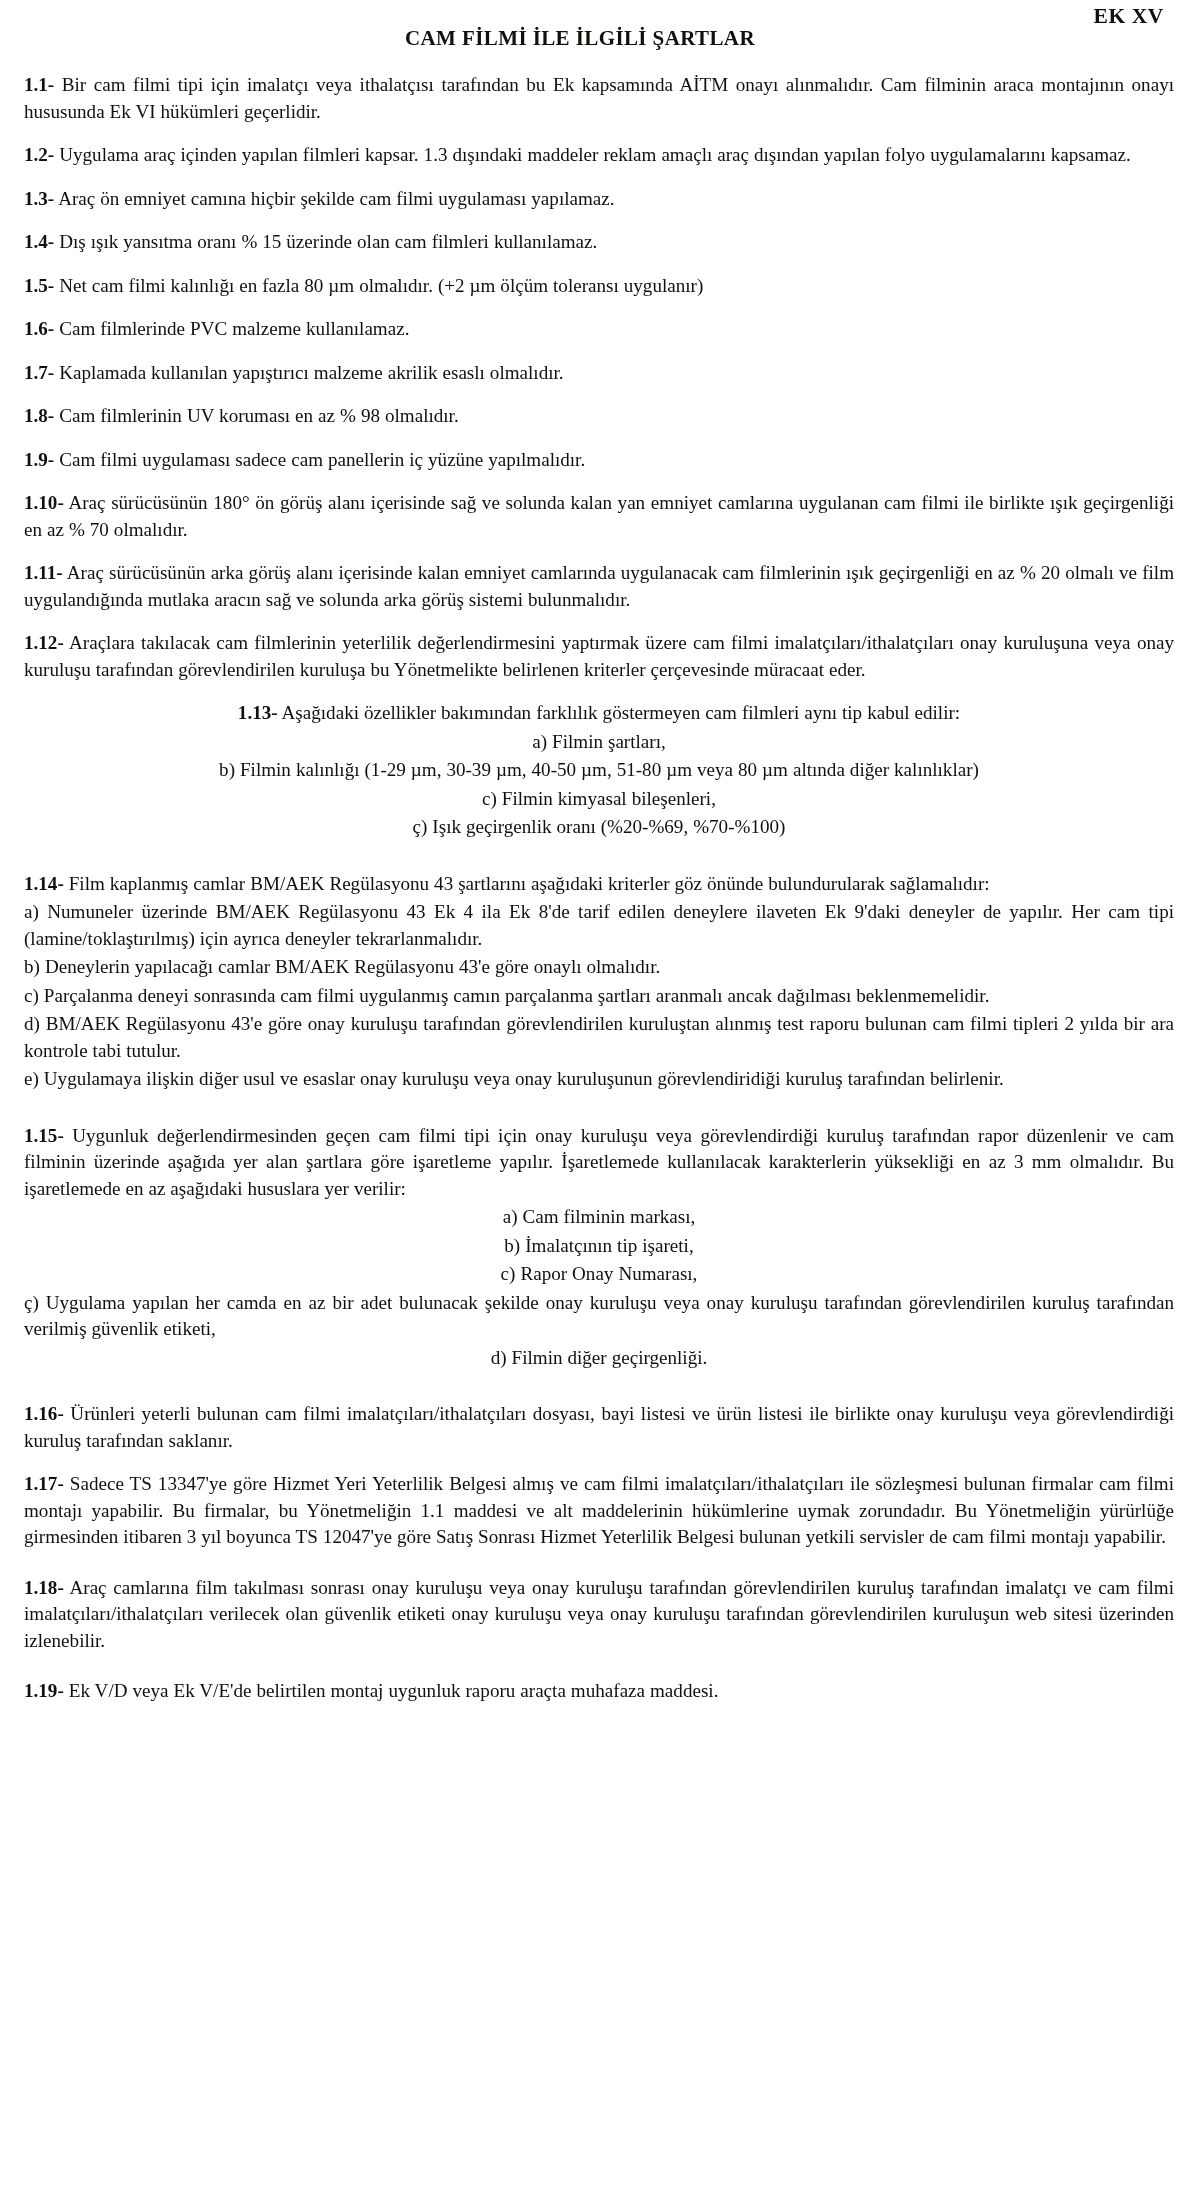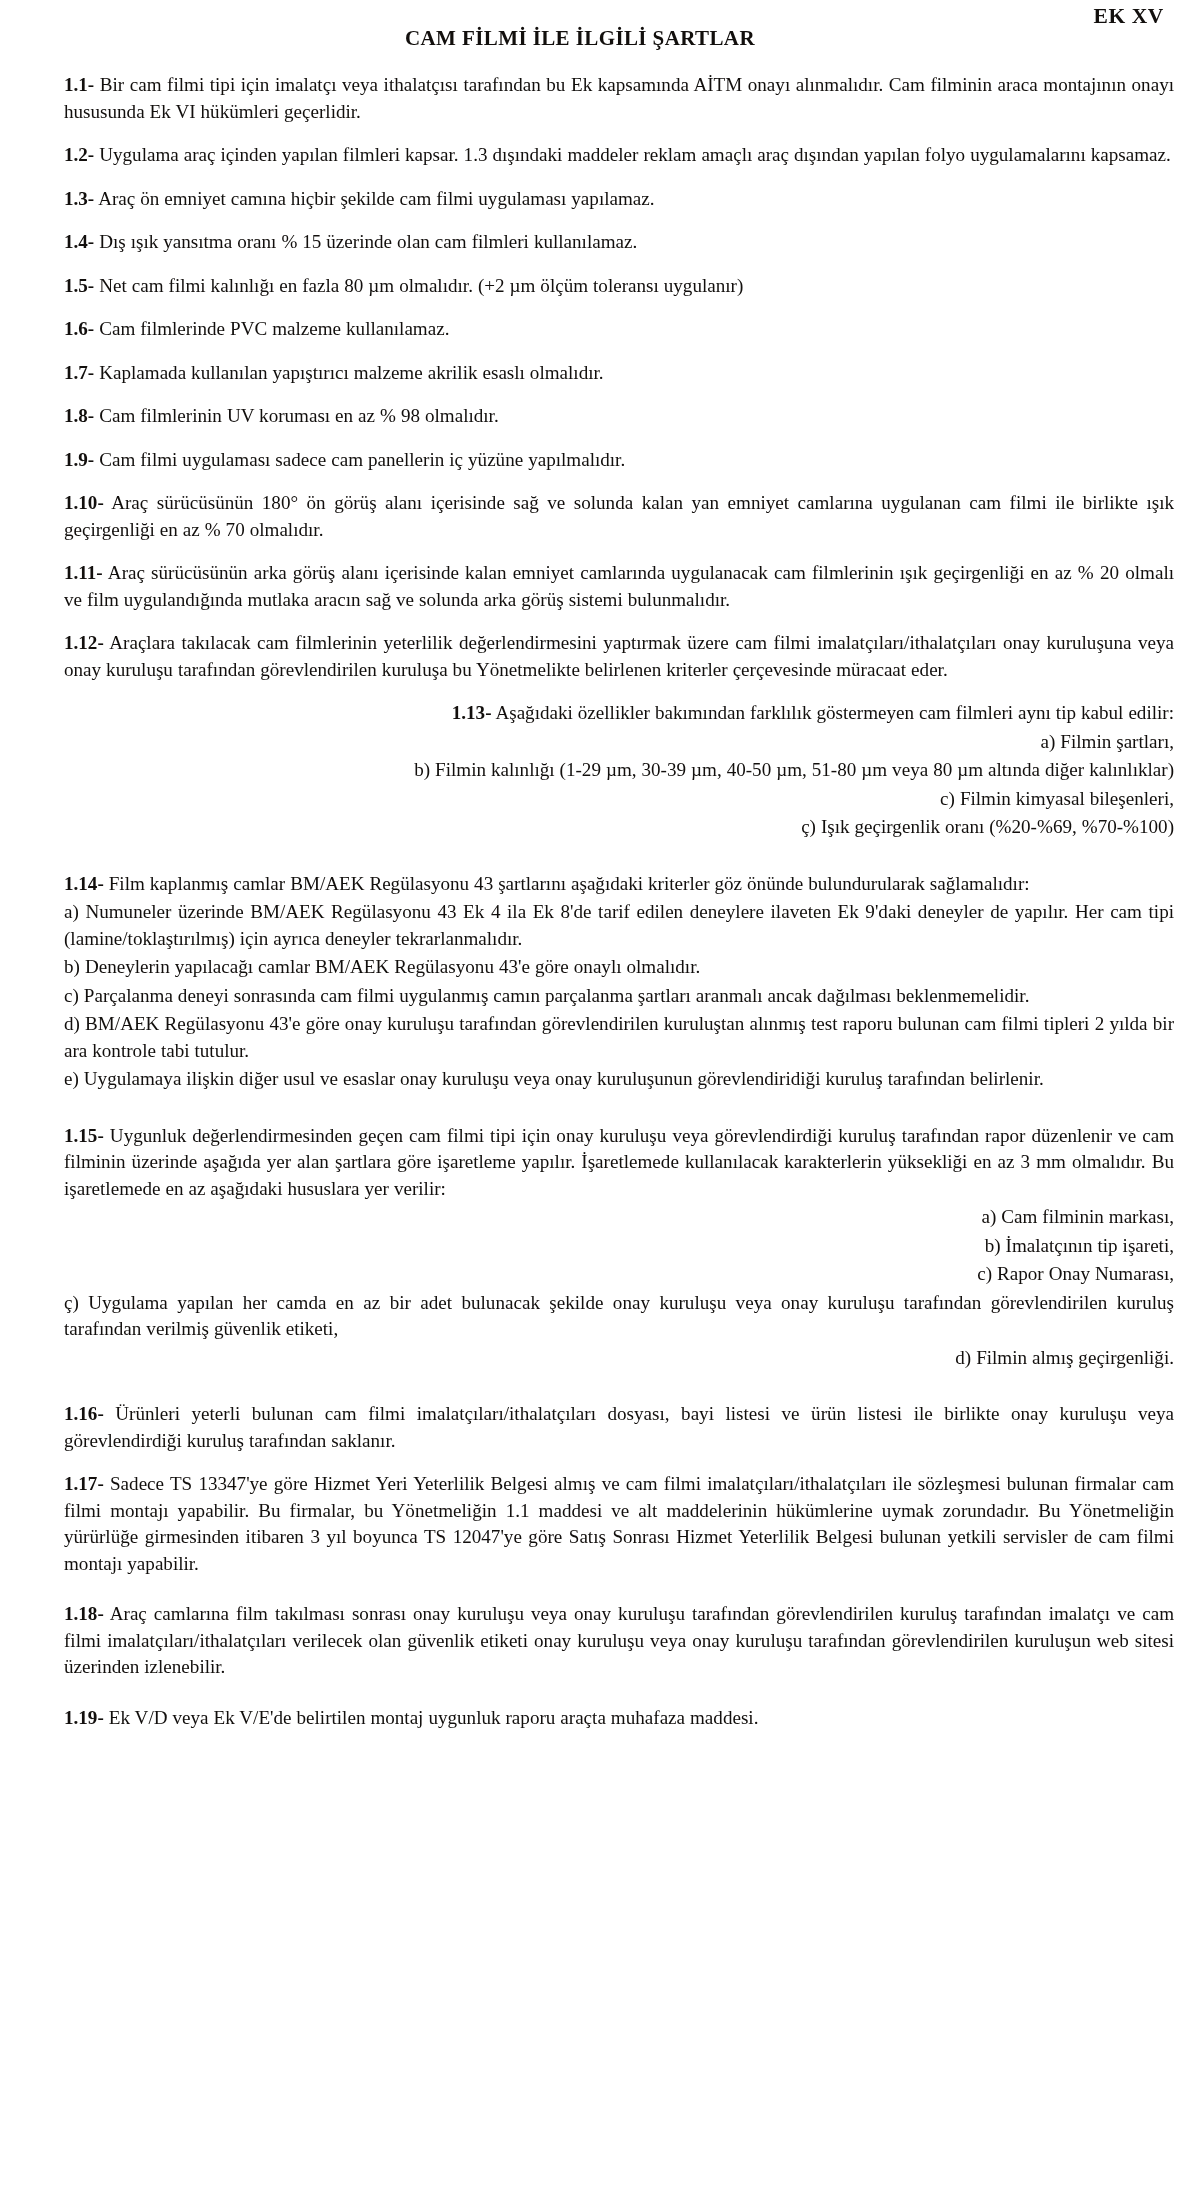--- a/index.html
+++ b/index.html
@@ -38,33 +38,32 @@
     font-size: 21px;
     font-weight: bold;
     letter-spacing: 0.4px;
     padding-top: 26px;
     margin: 0 0 0 -40px;
   }
   .body-block {
     margin-top: 21px;
     padding-left: 2px;
     padding-right: 4px;
-    margin-left: 40px;
   }
   p.clause {
     margin: 0 0 17px 0;
     font-size: 19.1px;
     line-height: 26.5px;
     text-align: justify;
     text-justify: inter-word;
     word-spacing: 0.2px;
   }
   p.clause.sub {
     margin-bottom: 2px;
-    text-align: right;
+    text-align: center;
   }
   p.clause.sub-just {
     margin-bottom: 2px;
   }
   p.clause.gap-after {
     margin-bottom: 24px;
   }
   p.clause.gap-after-lg {
     margin-bottom: 30px;
   }
@@ -134,21 +133,21 @@
     <p class="clause sub-just">b) Deneylerin yapılacağı camlar BM/AEK Regülasyonu 43'e göre onaylı olmalıdır.</p>
     <p class="clause sub-just">c) Parçalanma deneyi sonrasında cam filmi uygulanmış camın parçalanma şartları aranmalı ancak dağılması beklenmemelidir.</p>
     <p class="clause sub-just">d) BM/AEK Regülasyonu 43'e göre onay kuruluşu tarafından görevlendirilen kuruluştan alınmış test raporu bulunan cam filmi tipleri 2 yılda bir ara kontrole tabi tutulur.</p>
     <p class="clause sub-just gap-after-lg">e) Uygulamaya ilişkin diğer usul ve esaslar onay kuruluşu veya onay kuruluşunun görevlendiridiği kuruluş tarafından belirlenir.</p>
 
     <p class="clause sub-just"><span class="num">1.15-</span><span> Uygunluk değerlendirmesinden geçen cam filmi tipi için onay kuruluşu veya görevlendirdiği kuruluş tarafından rapor düzenlenir ve cam filminin üzerinde aşağıda yer alan şartlara göre işaretleme yapılır. İşaretlemede kullanılacak karakterlerin yüksekliği en az 3 mm olmalıdır. Bu işaretlemede en az aşağıdaki hususlara yer verilir:</span></p>
     <p class="clause sub">a) Cam filminin markası,</p>
     <p class="clause sub">b) İmalatçının tip işareti,</p>
     <p class="clause sub">c) Rapor Onay Numarası,</p>
     <p class="clause sub-just">ç) Uygulama yapılan her camda en az bir adet bulunacak şekilde onay kuruluşu veya onay kuruluşu tarafından görevlendirilen kuruluş tarafından verilmiş güvenlik etiketi,</p>
-    <p class="clause sub gap-after-lg">d) Filmin almış geçirgenliği.</p>
+    <p class="clause sub gap-after-lg">d) Filmin diğer geçirgenliği.</p>
 
     <p class="clause"><span class="num">1.16-</span><span> Ürünleri yeterli bulunan cam filmi imalatçıları/ithalatçıları dosyası, bayi listesi ve ürün listesi ile birlikte onay kuruluşu veya görevlendirdiği kuruluş tarafından saklanır.</span></p>
 
     <p class="clause gap-after"><span class="num">1.17-</span><span> Sadece TS 13347'ye göre Hizmet Yeri Yeterlilik Belgesi almış ve cam filmi imalatçıları/ithalatçıları ile sözleşmesi bulunan firmalar cam filmi montajı yapabilir. Bu firmalar, bu Yönetmeliğin 1.1 maddesi ve alt maddelerinin hükümlerine uymak zorundadır. Bu Yönetmeliğin yürürlüğe girmesinden itibaren 3 yıl boyunca TS 12047'ye göre Satış Sonrası Hizmet Yeterlilik Belgesi bulunan yetkili servisler de cam filmi montajı yapabilir.</span></p>
 
     <p class="clause gap-after"><span class="num">1.18-</span><span> Araç camlarına film takılması sonrası onay kuruluşu veya onay kuruluşu tarafından görevlendirilen kuruluş tarafından imalatçı ve cam filmi imalatçıları/ithalatçıları verilecek olan güvenlik etiketi onay kuruluşu veya onay kuruluşu tarafından görevlendirilen kuruluşun web sitesi üzerinden izlenebilir.</span></p>
 
     <p class="clause"><span class="num">1.19-</span><span> Ek V/D veya Ek V/E'de belirtilen montaj uygunluk raporu araçta muhafaza maddesi.</span></p>
 
   </div>

